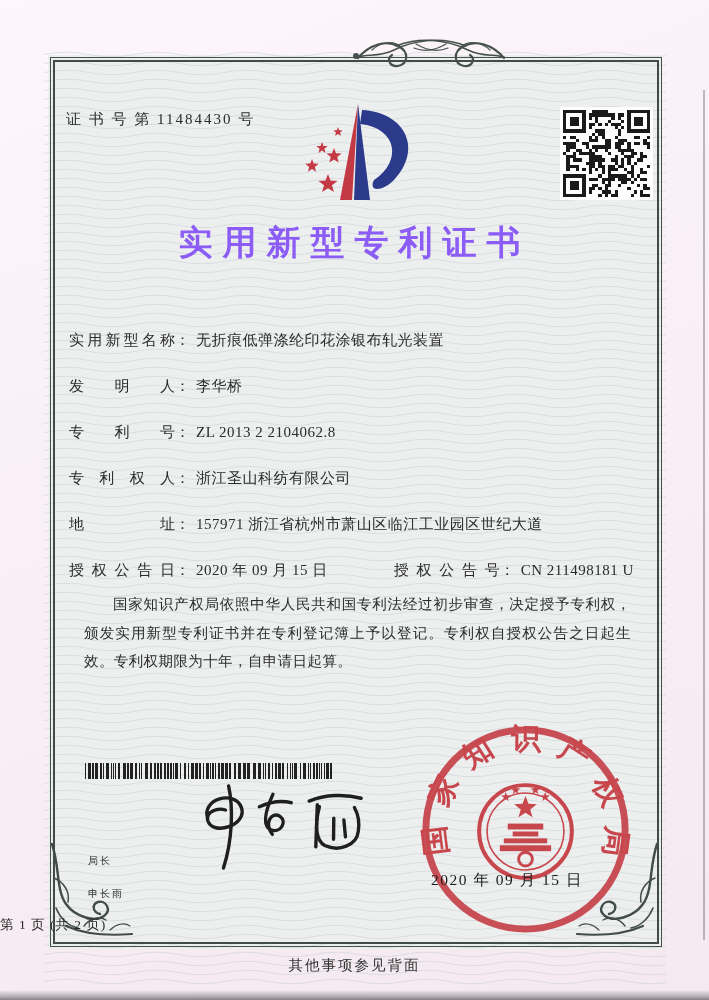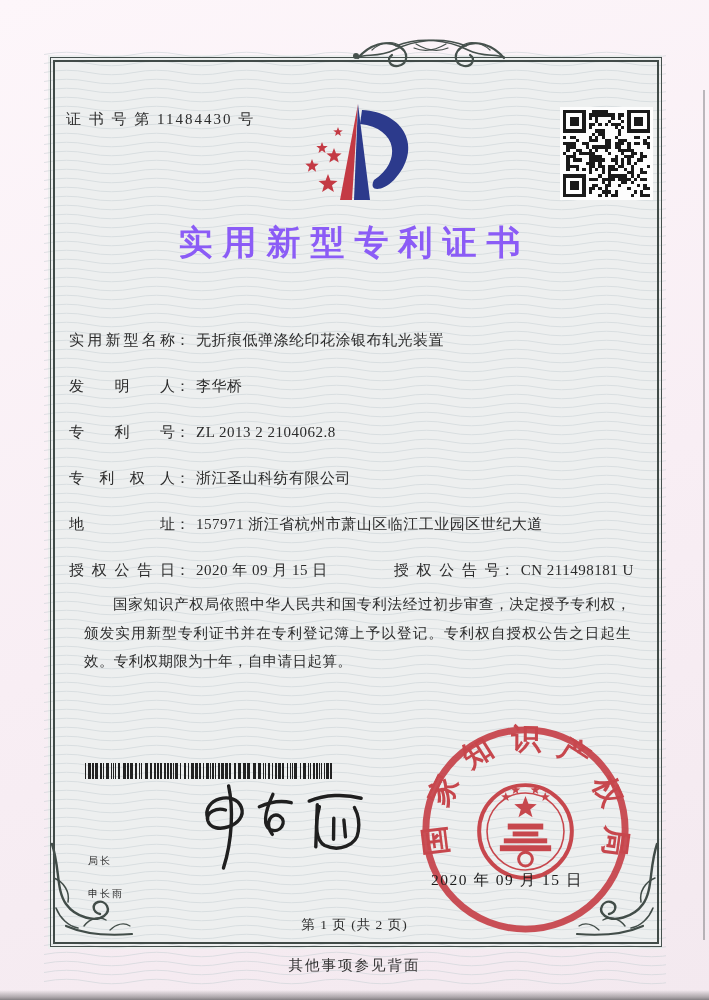--- a/index.html
+++ b/index.html
@@ -32,21 +32,21 @@
   .fvalue{letter-spacing:.5px;}
   .grow .pair2{margin-left:66px;}
   .paras{position:absolute;left:84px;top:590px;width:547px;font-size:14.5px;line-height:28.5px;
     text-align:justify;letter-spacing:.4px;}
   .paras p{margin:0;text-indent:2em;}
   .barcode{position:absolute;left:85px;top:763px;width:252px;height:16px;}
   .director{position:absolute;left:88px;top:804px;font-size:10px;letter-spacing:2px;line-height:33px;margin-top:40px;}
   .signature{position:absolute;left:178px;top:776px;width:210px;height:98px;transform:rotate(-2deg);}
   .seal{position:absolute;left:417px;top:721px;width:217px;height:217px;mix-blend-mode:multiply;opacity:.92;}
   .seal-date{position:absolute;left:431px;top:870px;font-size:15.5px;letter-spacing:1.5px;color:#1c1c1c;z-index:4;}
-  .page-no{position:absolute;left:0;top:916px;width:100%;text-align:center;font-size:13.5px;letter-spacing:1px;}
+  .page-no{position:absolute;left:0;top:916px;width:100%;text-align:left;font-size:13.5px;letter-spacing:1px;}
   .back-note{position:absolute;left:0;top:956px;width:100%;text-align:center;font-size:14.5px;
     letter-spacing:2px;color:#333;}
 </style>
 </head>
 <body>
 
 <div class="page">
 
   <svg class="waves" width="622" height="936" aria-hidden="true">
     <defs>

